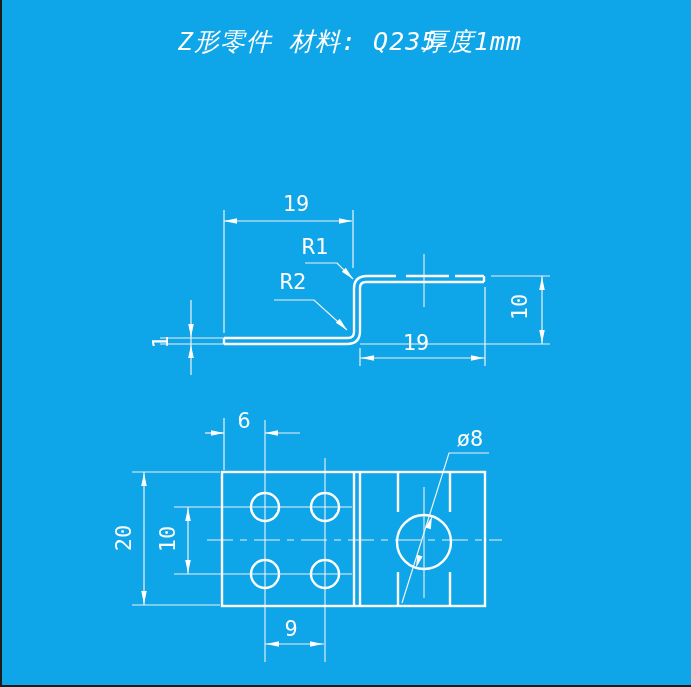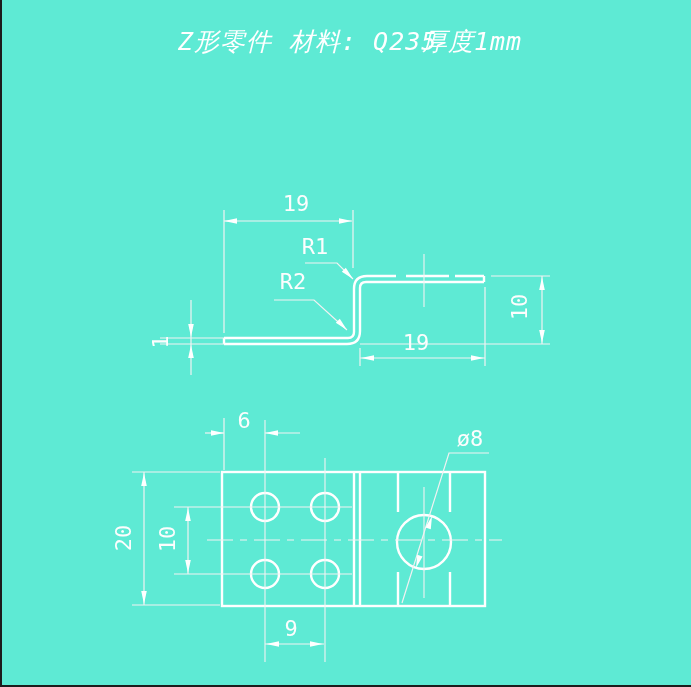--- a/index.html
+++ b/index.html
@@ -1,19 +1,19 @@
 <!DOCTYPE html>
 <html><head>
 <meta charset="utf-8">
 <style>
   html,body{margin:0;padding:0;background:#000;}
   #screen{
     position:relative;
     width:691px;height:687px;
-    background:#5eead4;
+    background:#0ea5e9;
     border-left:2px solid #1c1c1c;
     border-bottom:2px solid #1c1c1c;
     box-sizing:border-box;
     overflow:hidden;
     font-family:"DejaVu Sans Mono", monospace;
   }
   svg{display:block;}
   text{fill:#ffffff;}
   .dim-txt{font-family:"DejaVu Sans Mono", monospace;font-size:22px;fill:#fdfdfd;}
   .title-txt{font-family:"DejaVu Sans Mono", monospace;font-size:25px;font-style:italic;fill:#ffffff;letter-spacing:1px;}

